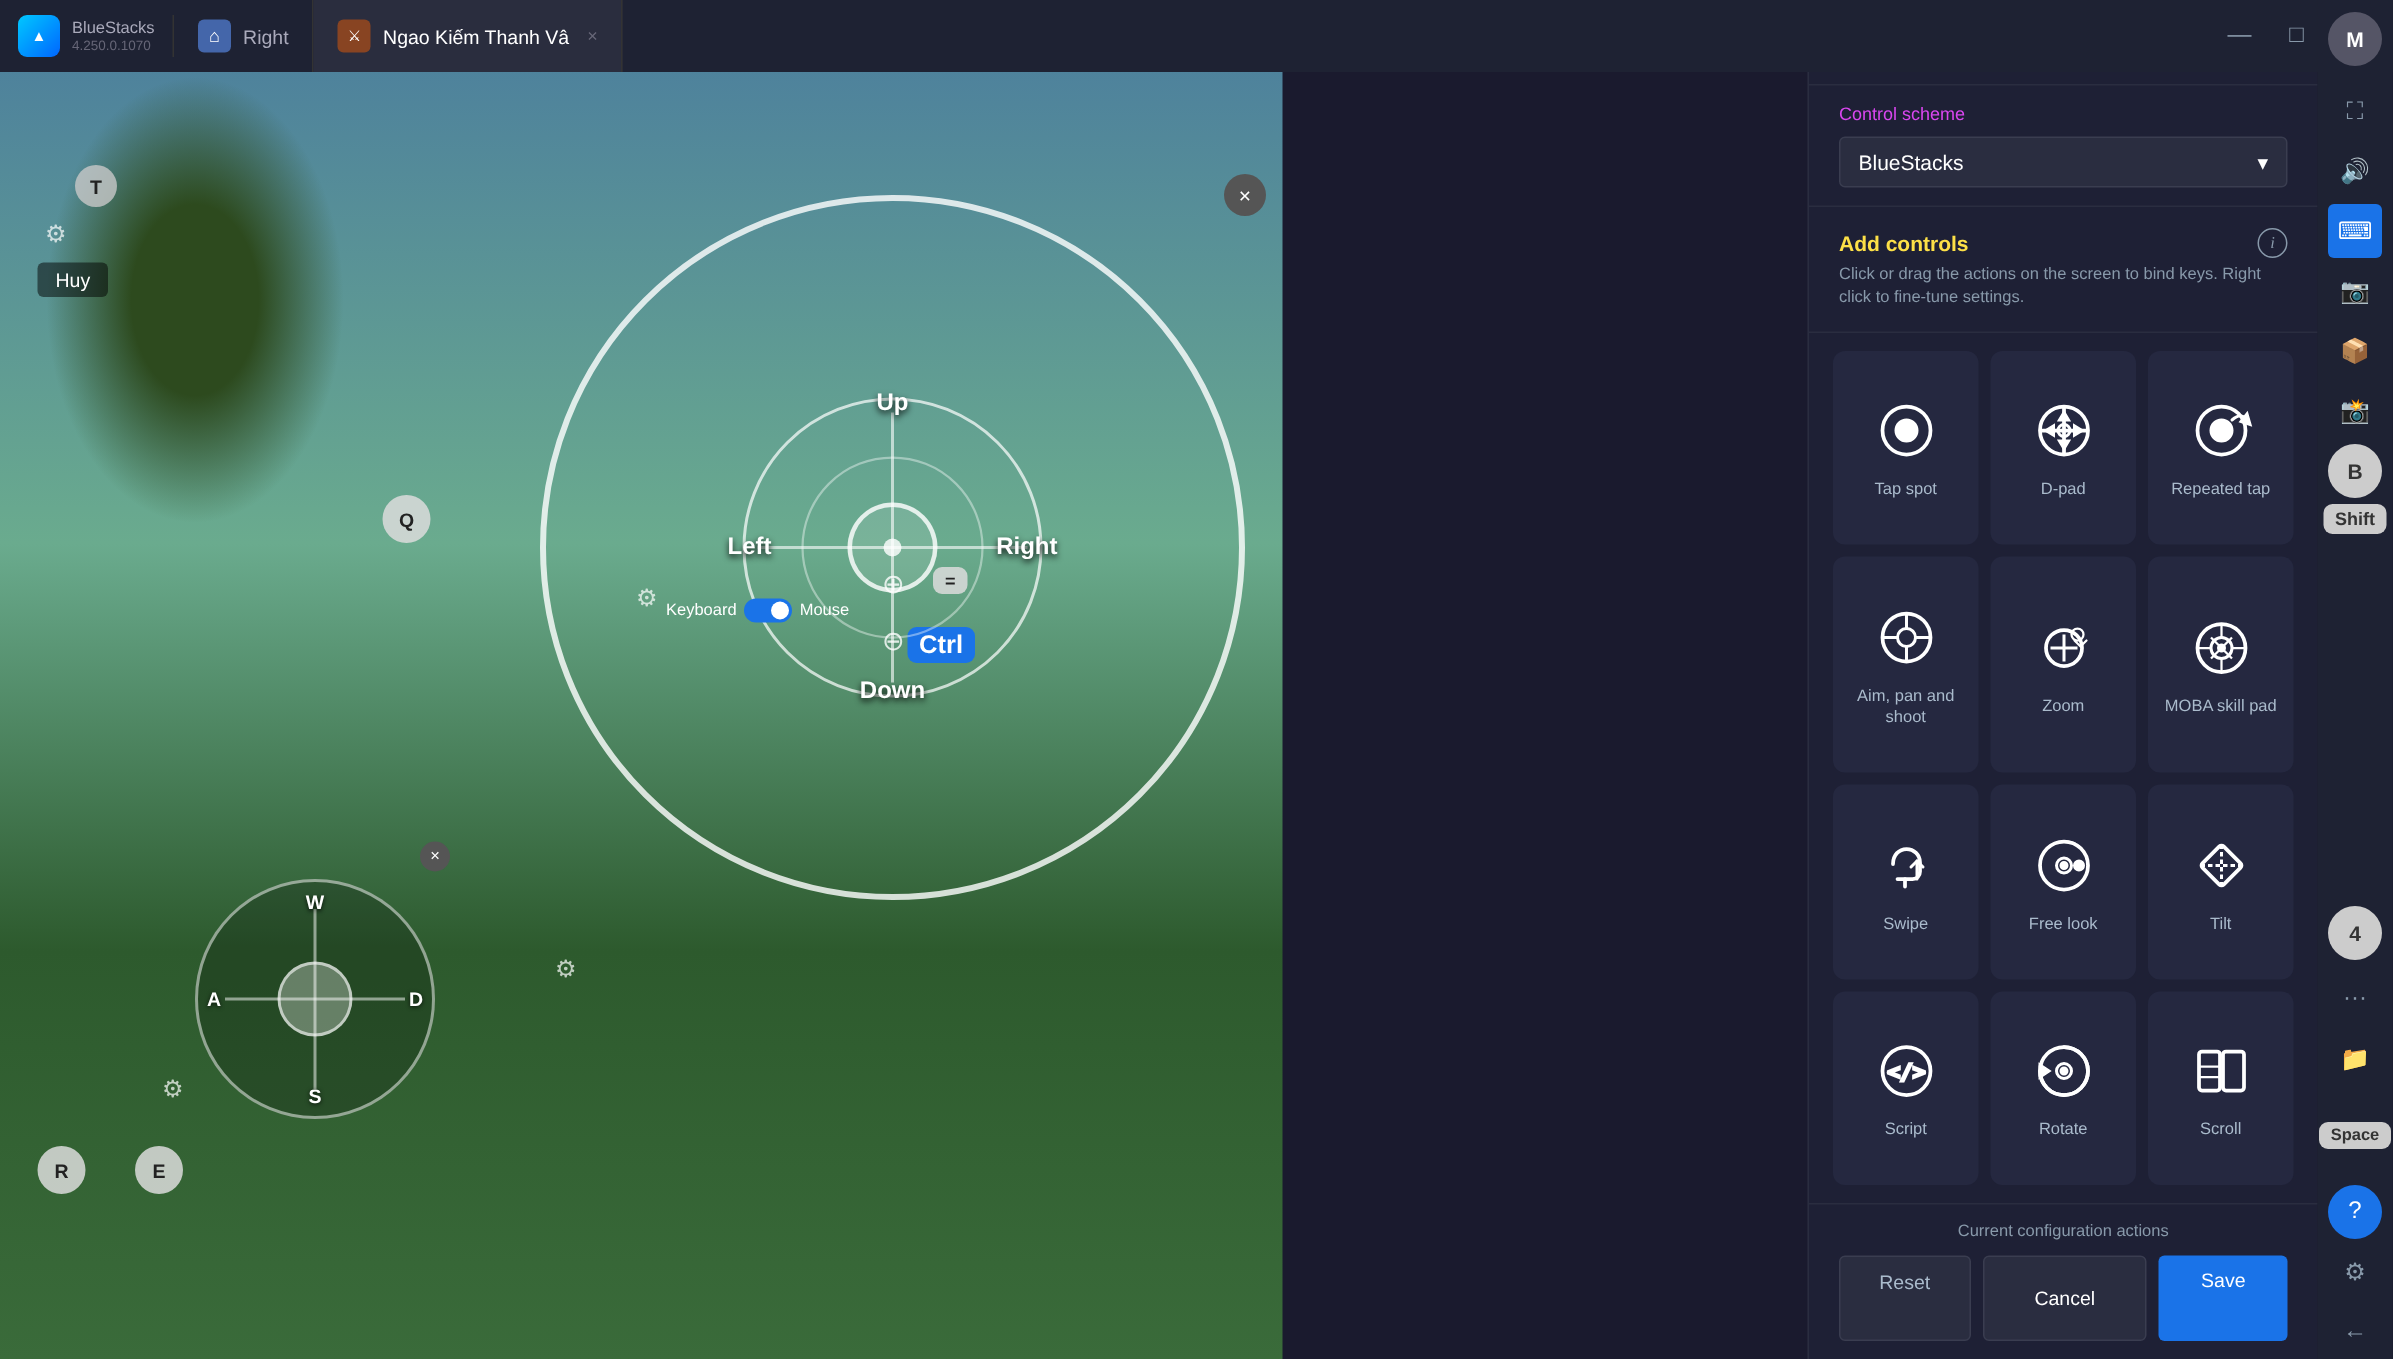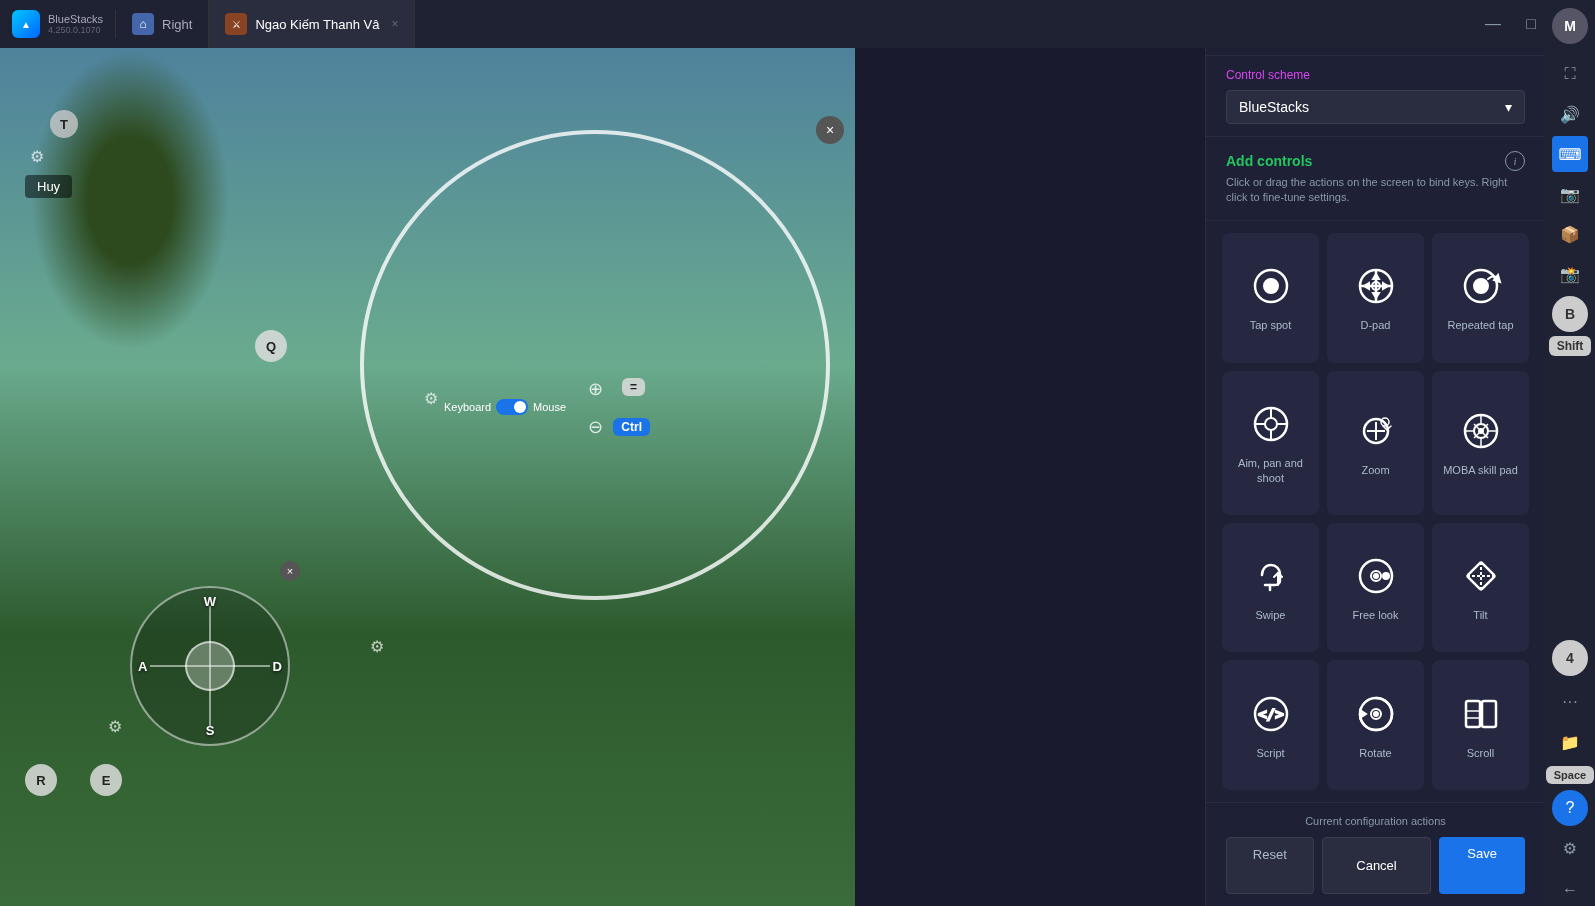--- a/index.html
+++ b/index.html
@@ -179,21 +179,21 @@
     }
 
     .add-controls-header {
       display: flex;
       align-items: center;
       justify-content: space-between;
       margin-bottom: 4px;
     }
 
     .add-controls-title {
-      color: #22c55e;
+      color: #fde047;
       font-size: 14px;
       font-weight: 600;
     }
 
     .add-controls-desc {
       color: #8899aa;
       font-size: 11px;
       line-height: 1.4;
     }
 
@@ -438,21 +438,21 @@
       color: #222;
       z-index: 25;
     }
 
     .key-badge-blue {
       position: absolute;
       background: #1a73e8;
       border-radius: 6px;
       padding: 2px 8px;
       display: flex; align-items: center; justify-content: flex-start;
-      font-size: 12px;
+      font-size: 17px;
       font-weight: 600;
       color: white;
       z-index: 25;
     }
 
     
     .settings-gear {
       position: absolute;
       color: rgba(255,255,255,0.7);
       font-size: 16px;
@@ -554,20 +554,36 @@
   </div>
 
   <div class="settings-gear" style="left: 108px; bottom: 170px;">⚙</div>
 
   <div class="settings-gear" style="left: 370px; bottom: 250px;">⚙</div>
 
   <div class="big-circle-overlay">
 
     <div class="circle-close">×</div>
 
+    <div class="big-circle-dpad">
+      <div class="big-dpad-circle"></div>
+
+      <svg style="position:absolute;width:100%;height:100%;" viewBox="0 0 200 200">
+        <line x1="100" y1="10" x2="100" y2="190" stroke="rgba(255,255,255,0.6)" stroke-width="2"></line>
+        <line x1="10" y1="100" x2="190" y2="100" stroke="rgba(255,255,255,0.6)" stroke-width="2"></line>
+        <circle cx="100" cy="100" r="60" fill="none" stroke="rgba(255,255,255,0.4)" stroke-width="1.5"></circle>
+      </svg>
+      <div class="big-dpad-center">
+        <div class="big-dpad-dot"></div>
+      </div>
+      <div class="big-dpad-label top">Up</div>
+      <div class="big-dpad-label bottom">Down</div>
+      <div class="big-dpad-label left-l">Left</div>
+      <div class="big-dpad-label right-r">Right</div>
+    </div>
 
     <div style="position:absolute; left: 60px; top: 255px; color: rgba(255,255,255,0.7); font-size:16px;">⚙</div>
 
     <div style="position:absolute; left: 80px; top: 265px; display:flex; align-items:center; gap:5px;">
       <span style="color:white; font-size:11px;">Keyboard</span>
       <div class="toggle-switch">
         <div class="toggle-knob"></div>
       </div>
       <span style="color:white; font-size:11px;">Mouse</span>
     </div>
@@ -845,18 +861,18 @@
 
   <div style="background:#ccc;border-radius:6px;padding:3px 8px;font-size:12px;font-weight:700;color:#333;cursor:pointer;">Shift</div>
 
   <div style="flex:1"></div>
 
   <div style="background:#ccc;border-radius:50%;width:36px;height:36px;display:flex;align-items:center;justify-content:center;font-size:14px;font-weight:700;color:#333;cursor:pointer;margin-bottom:4px;">4</div>
 
   <div class="toolbar-btn">···</div>
   <div class="toolbar-btn">📁</div>
 
-  <div style="background:#ccc;border-radius:6px;padding:3px 8px;font-size:11px;font-weight:700;color:#333;cursor:pointer;margin:2px 0;">Space</div>
+  <div style="background:#ccc;border-radius:6px;padding:3px 8px;font-size:11px;font-weight:700;color:#333;cursor:pointer;margin:20px 0;">Space</div>
 
   <div class="toolbar-btn" style="background:#1a73e8;color:white;border-radius:50%;">?</div>
   <div class="toolbar-btn">⚙</div>
   <div class="toolbar-btn">←</div>
 </div>
 
 </body></html>

